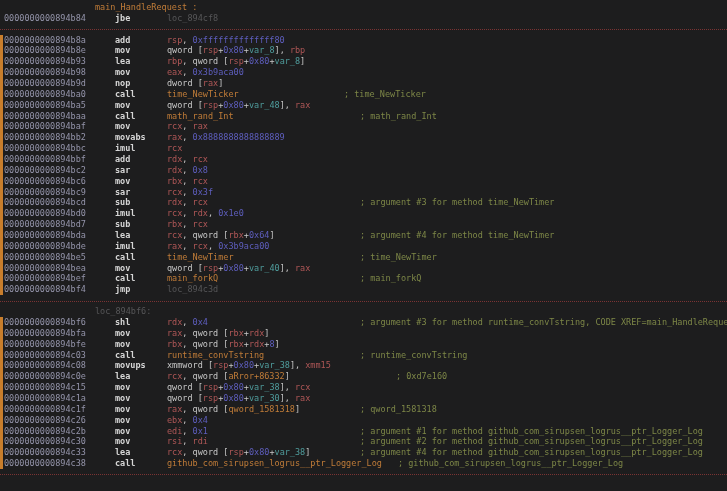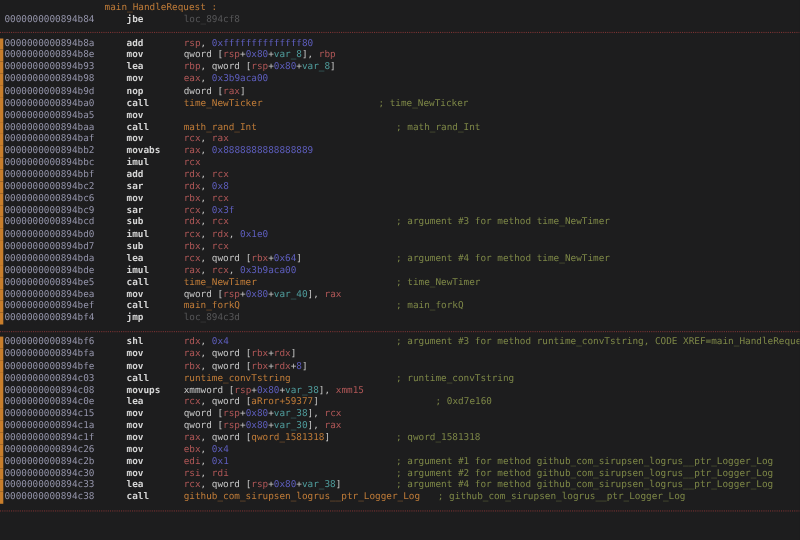--- a/index.html
+++ b/index.html
@@ -34,45 +34,46 @@
 <div class="view" style="--bg: #1d1d1e; --addr: #9494aa; --mn: #d6d6d6; --def: #c7c7c7; --reg: #b05757; --num: #5e5ebe; --var: #4f9c9c; --fn: #c07c38; --dim: #565658; --cm: #7d8747; --sep: #7a3333; --bar: #c87e2c;">
     <div class="row"><span class="lbl t-fn">main_HandleRequest :</span></div>
     <div class="row"><span class="addr">0000000000894b84</span><span class="mn">jbe</span><span class="ops"><span class="t-dim">loc_894cf8</span></span></div>
     <div class="row"><div class="sepline"></div></div>
     <div class="row"><span class="bar"></span><span class="addr">0000000000894b8a</span><span class="mn">add</span><span class="ops"><span class="t-reg">rsp</span><span class="t-d">, </span><span class="t-num">0xffffffffffffff80</span></span></div>
     <div class="row"><span class="bar"></span><span class="addr">0000000000894b8e</span><span class="mn">mov</span><span class="ops"><span class="t-d">qword [</span><span class="t-reg">rsp</span><span class="t-d">+</span><span class="t-num">0x80</span><span class="t-d">+</span><span class="t-var">var_8</span><span class="t-d">], </span><span class="t-reg">rbp</span></span></div>
     <div class="row"><span class="bar"></span><span class="addr">0000000000894b93</span><span class="mn">lea</span><span class="ops"><span class="t-reg">rbp</span><span class="t-d">, qword [</span><span class="t-reg">rsp</span><span class="t-d">+</span><span class="t-num">0x80</span><span class="t-d">+</span><span class="t-var">var_8</span><span class="t-d">]</span></span></div>
     <div class="row"><span class="bar"></span><span class="addr">0000000000894b98</span><span class="mn">mov</span><span class="ops"><span class="t-reg">eax</span><span class="t-d">, </span><span class="t-num">0x3b9aca00</span></span></div>
     <div class="row"><span class="bar"></span><span class="addr">0000000000894b9d</span><span class="mn">nop</span><span class="ops"><span class="t-d">dword [</span><span class="t-reg">rax</span><span class="t-d">]</span></span></div>
     <div class="row"><span class="bar"></span><span class="addr">0000000000894ba0</span><span class="mn">call</span><span class="ops"><span class="t-fn">time_NewTicker</span></span><span class="cm" style="left: 344px;">; time_NewTicker</span></div>
-    <div class="row"><span class="bar"></span><span class="addr">0000000000894ba5</span><span class="mn">mov</span></div>
+    <div class="row"><span class="bar"></span><span class="addr">0000000000894ba5</span><span class="mn">mov</span><span class="ops"><span class="t-d">qword [</span><span class="t-reg">rsp</span><span class="t-d">+</span><span class="t-num">0x80</span><span class="t-d">+</span><span class="t-var">var_48</span><span class="t-d">], </span><span class="t-reg">rax</span></span></div>
     <div class="row"><span class="bar"></span><span class="addr">0000000000894baa</span><span class="mn">call</span><span class="ops"><span class="t-fn">math_rand_Int</span></span><span class="cm" style="left: 360px;">; math_rand_Int</span></div>
     <div class="row"><span class="bar"></span><span class="addr">0000000000894baf</span><span class="mn">mov</span><span class="ops"><span class="t-reg">rcx</span><span class="t-d">, </span><span class="t-reg">rax</span></span></div>
     <div class="row"><span class="bar"></span><span class="addr">0000000000894bb2</span><span class="mn">movabs</span><span class="ops"><span class="t-reg">rax</span><span class="t-d">, </span><span class="t-num">0x8888888888888889</span></span></div>
     <div class="row"><span class="bar"></span><span class="addr">0000000000894bbc</span><span class="mn">imul</span><span class="ops"><span class="t-reg">rcx</span></span></div>
     <div class="row"><span class="bar"></span><span class="addr">0000000000894bbf</span><span class="mn">add</span><span class="ops"><span class="t-reg">rdx</span><span class="t-d">, </span><span class="t-reg">rcx</span></span></div>
     <div class="row"><span class="bar"></span><span class="addr">0000000000894bc2</span><span class="mn">sar</span><span class="ops"><span class="t-reg">rdx</span><span class="t-d">, </span><span class="t-num">0x8</span></span></div>
     <div class="row"><span class="bar"></span><span class="addr">0000000000894bc6</span><span class="mn">mov</span><span class="ops"><span class="t-reg">rbx</span><span class="t-d">, </span><span class="t-reg">rcx</span></span></div>
     <div class="row"><span class="bar"></span><span class="addr">0000000000894bc9</span><span class="mn">sar</span><span class="ops"><span class="t-reg">rcx</span><span class="t-d">, </span><span class="t-num">0x3f</span></span></div>
     <div class="row"><span class="bar"></span><span class="addr">0000000000894bcd</span><span class="mn">sub</span><span class="ops"><span class="t-reg">rdx</span><span class="t-d">, </span><span class="t-reg">rcx</span></span><span class="cm" style="left: 360px;">; argument #3 for method time_NewTimer</span></div>
     <div class="row"><span class="bar"></span><span class="addr">0000000000894bd0</span><span class="mn">imul</span><span class="ops"><span class="t-reg">rcx</span><span class="t-d">, </span><span class="t-reg">rdx</span><span class="t-d">, </span><span class="t-num">0x1e0</span></span></div>
     <div class="row"><span class="bar"></span><span class="addr">0000000000894bd7</span><span class="mn">sub</span><span class="ops"><span class="t-reg">rbx</span><span class="t-d">, </span><span class="t-reg">rcx</span></span></div>
     <div class="row"><span class="bar"></span><span class="addr">0000000000894bda</span><span class="mn">lea</span><span class="ops"><span class="t-reg">rcx</span><span class="t-d">, qword [</span><span class="t-reg">rbx</span><span class="t-d">+</span><span class="t-num">0x64</span><span class="t-d">]</span></span><span class="cm" style="left: 360px;">; argument #4 for method time_NewTimer</span></div>
     <div class="row"><span class="bar"></span><span class="addr">0000000000894bde</span><span class="mn">imul</span><span class="ops"><span class="t-reg">rax</span><span class="t-d">, </span><span class="t-reg">rcx</span><span class="t-d">, </span><span class="t-num">0x3b9aca00</span></span></div>
     <div class="row"><span class="bar"></span><span class="addr">0000000000894be5</span><span class="mn">call</span><span class="ops"><span class="t-fn">time_NewTimer</span></span><span class="cm" style="left: 360px;">; time_NewTimer</span></div>
     <div class="row"><span class="bar"></span><span class="addr">0000000000894bea</span><span class="mn">mov</span><span class="ops"><span class="t-d">qword [</span><span class="t-reg">rsp</span><span class="t-d">+</span><span class="t-num">0x80</span><span class="t-d">+</span><span class="t-var">var_40</span><span class="t-d">], </span><span class="t-reg">rax</span></span></div>
     <div class="row"><span class="bar"></span><span class="addr">0000000000894bef</span><span class="mn">call</span><span class="ops"><span class="t-fn">main_forkQ</span></span><span class="cm" style="left: 360px; text-align: center;">; main_forkQ</span></div>
     <div class="row"><span class="bar"></span><span class="addr">0000000000894bf4</span><span class="mn">jmp</span><span class="ops"><span class="t-dim">loc_894c3d</span></span></div>
     <div class="row"><div class="sepline"></div></div>
+    <div class="row"><span class="lbl t-dim">loc_894bf6:</span></div>
     <div class="row"><span class="bar"></span><span class="addr">0000000000894bf6</span><span class="mn">shl</span><span class="ops"><span class="t-reg">rdx</span><span class="t-d">, </span><span class="t-num">0x4</span></span><span class="cm" style="left: 360px;">; argument #3 for method runtime_convTstring, CODE XREF=main_HandleRequest +311</span></div>
     <div class="row"><span class="bar"></span><span class="addr">0000000000894bfa</span><span class="mn">mov</span><span class="ops"><span class="t-reg">rax</span><span class="t-d">, qword [</span><span class="t-reg">rbx</span><span class="t-d">+</span><span class="t-reg">rdx</span><span class="t-d">]</span></span></div>
     <div class="row"><span class="bar"></span><span class="addr">0000000000894bfe</span><span class="mn">mov</span><span class="ops"><span class="t-reg">rbx</span><span class="t-d">, qword [</span><span class="t-reg">rbx</span><span class="t-d">+</span><span class="t-reg">rdx</span><span class="t-d">+</span><span class="t-num">8</span><span class="t-d">]</span></span></div>
     <div class="row"><span class="bar"></span><span class="addr">0000000000894c03</span><span class="mn">call</span><span class="ops"><span class="t-fn">runtime_convTstring</span></span><span class="cm" style="left: 360px;">; runtime_convTstring</span></div>
     <div class="row"><span class="bar"></span><span class="addr">0000000000894c08</span><span class="mn">movups</span><span class="ops"><span class="t-d">xmmword [</span><span class="t-reg">rsp</span><span class="t-d">+</span><span class="t-num">0x80</span><span class="t-d">+</span><span class="t-var">var_38</span><span class="t-d">], </span><span class="t-reg">xmm15</span></span></div>
-    <div class="row"><span class="bar"></span><span class="addr">0000000000894c0e</span><span class="mn">lea</span><span class="ops"><span class="t-reg">rcx</span><span class="t-d">, qword [</span><span class="t-fn">aRror+59377</span><span class="t-d">]</span></span><span class="cm" style="left: 360px; margin-left: 36px;">; 0xd7e160</span></div>
+    <div class="row"><span class="bar"></span><span class="addr">0000000000894c0e</span><span class="mn">lea</span><span class="ops"><span class="t-reg">rcx</span><span class="t-d">, qword [</span><span class="t-fn">aRror+86332</span><span class="t-d">]</span></span><span class="cm" style="left: 360px; margin-left: 36px;">; 0xd7e160</span></div>
     <div class="row"><span class="bar"></span><span class="addr">0000000000894c15</span><span class="mn">mov</span><span class="ops"><span class="t-d">qword [</span><span class="t-reg">rsp</span><span class="t-d">+</span><span class="t-num">0x80</span><span class="t-d">+</span><span class="t-var">var_38</span><span class="t-d">], </span><span class="t-reg">rcx</span></span></div>
     <div class="row"><span class="bar"></span><span class="addr">0000000000894c1a</span><span class="mn">mov</span><span class="ops"><span class="t-d">qword [</span><span class="t-reg">rsp</span><span class="t-d">+</span><span class="t-num">0x80</span><span class="t-d">+</span><span class="t-var">var_30</span><span class="t-d">], </span><span class="t-reg">rax</span></span></div>
     <div class="row"><span class="bar"></span><span class="addr">0000000000894c1f</span><span class="mn">mov</span><span class="ops"><span class="t-reg">rax</span><span class="t-d">, qword [</span><span class="t-fn">qword_1581318</span><span class="t-d">]</span></span><span class="cm" style="left: 360px;">; qword_1581318</span></div>
     <div class="row"><span class="bar"></span><span class="addr">0000000000894c26</span><span class="mn">mov</span><span class="ops"><span class="t-reg">ebx</span><span class="t-d">, </span><span class="t-num">0x4</span></span></div>
     <div class="row"><span class="bar"></span><span class="addr">0000000000894c2b</span><span class="mn">mov</span><span class="ops"><span class="t-reg">edi</span><span class="t-d">, </span><span class="t-num">0x1</span></span><span class="cm" style="left: 360px;">; argument #1 for method github_com_sirupsen_logrus__ptr_Logger_Log</span></div>
     <div class="row"><span class="bar"></span><span class="addr">0000000000894c30</span><span class="mn">mov</span><span class="ops"><span class="t-reg">rsi</span><span class="t-d">, </span><span class="t-reg">rdi</span></span><span class="cm" style="left: 360px;">; argument #2 for method github_com_sirupsen_logrus__ptr_Logger_Log</span></div>
     <div class="row"><span class="bar"></span><span class="addr">0000000000894c33</span><span class="mn">lea</span><span class="ops"><span class="t-reg">rcx</span><span class="t-d">, qword [</span><span class="t-reg">rsp</span><span class="t-d">+</span><span class="t-num">0x80</span><span class="t-d">+</span><span class="t-var">var_38</span><span class="t-d">]</span></span><span class="cm" style="left: 360px;">; argument #4 for method github_com_sirupsen_logrus__ptr_Logger_Log</span></div>
     <div class="row"><span class="bar"></span><span class="addr">0000000000894c38</span><span class="mn">call</span><span class="ops"><span class="t-fn">github_com_sirupsen_logrus__ptr_Logger_Log</span></span><span class="cm" style="left: 398px;">; github_com_sirupsen_logrus__ptr_Logger_Log</span></div>
     <div class="row"><div class="sepline"></div></div>
   </div>

